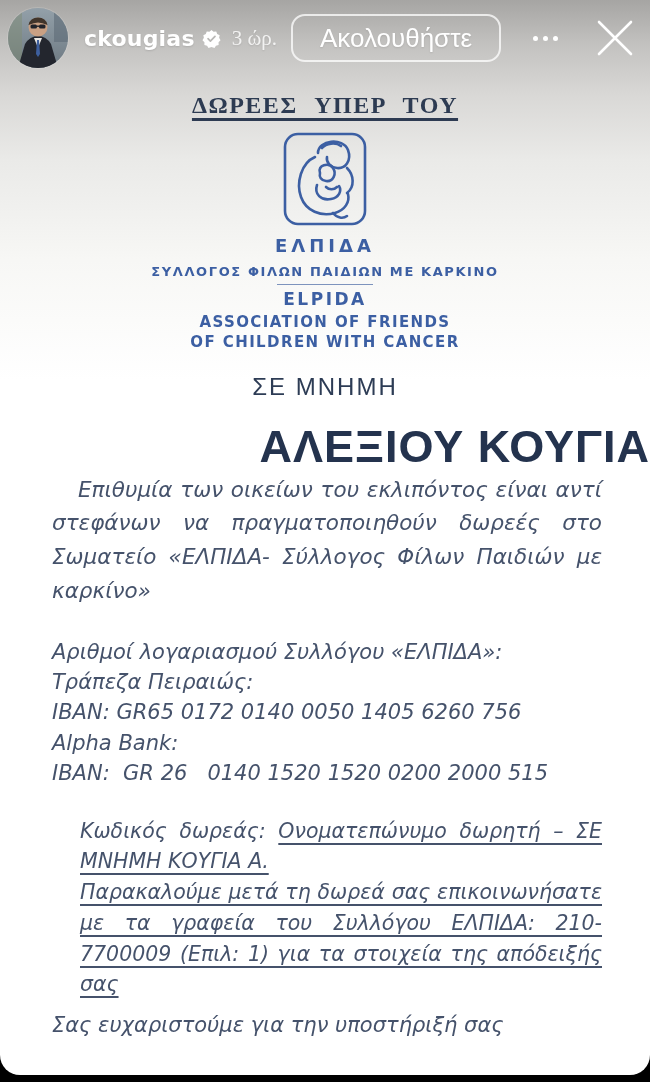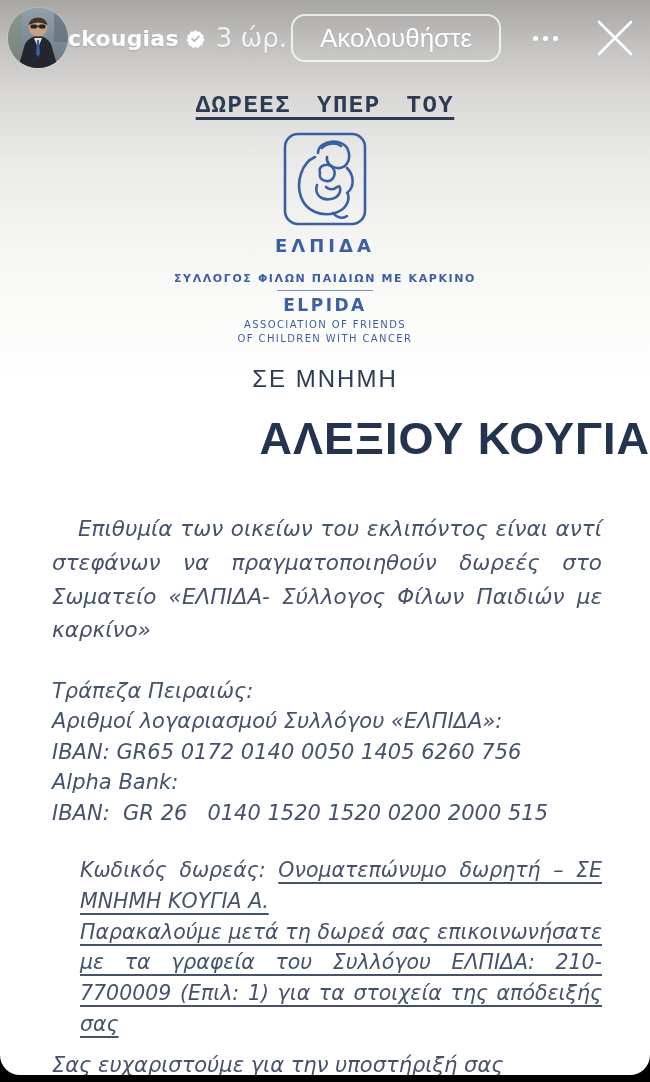--- a/index.html
+++ b/index.html
@@ -15,70 +15,71 @@
   
   .story-header {
     position:absolute; top:8px; left:8px; right:14px; height:60px;
     display:flex; align-items:center; z-index:5;
   }
   .avatar {
     width:60px; height:60px; border-radius:50%; overflow:hidden; flex:0 0 60px;
     cursor:pointer; box-shadow:0 0 0 1px rgba(255,255,255,0.15);
   }
   .username {
-    color:#fff; font-size:22px; font-weight:700;
+    margin-left:16px; color:#fff; font-size:22px; font-weight:700;
     letter-spacing:.2px; text-shadow:0 1px 2px rgba(0,0,0,0.12); cursor:pointer;
   }
   .verified { margin-left:7px; width:19px; height:19px; flex:0 0 19px; }
   .timestamp {
-    margin-left:11px; color:rgba(255,255,255,0.82); font-size:26px;
+    margin-left:11px; color:rgba(255,255,255,0.82); font-size:21px;
     text-shadow:0 1px 2px rgba(0,0,0,0.10);
+    font-family:Liberation Serif, serif;
   }
   .follow-btn {
     margin-left:auto; margin-right:30px;
     height:48px; padding:0 27px; display:flex; align-items:center;
     border:2px solid rgba(255,255,255,0.75); border-radius:14px;
     background:transparent; color:#fff; font-size:26px; font-weight:500;
     font-family:"Liberation Sans",sans-serif; cursor:pointer;
     text-shadow:0 1px 2px rgba(0,0,0,0.10);
   }
   .more-btn { display:flex; gap:5px; align-items:center; margin-right:34px; cursor:pointer; padding:8px 2px; }
   .more-btn i { width:5px; height:5px; border-radius:50%; background:#fff; display:block; }
   .close-btn { width:42px; height:42px; cursor:pointer; display:flex; align-items:center; justify-content:center; }
 
   
   .doc { position:absolute; top:0; left:0; width:100%; }
   .doc-title {
     margin-top:92px; text-align:center;
-    font-family:Liberation Mono, monospace;
+    font-family:Liberation Serif, serif;
     font-size:24px; font-weight:700; letter-spacing:1.5px; word-spacing:10px;
     color:#2d3b52; text-decoration:underline;
     text-decoration-thickness:2.5px; text-underline-offset:5px;
   }
   .logo-wrap { margin-top:12px; text-align:center; }
   .logo-name-gr { color:#3c5fa3; font-size:18px; font-weight:700; letter-spacing:4px; margin-top:3px; }
-  .logo-sub-gr  { color:#3c5fa3; font-size:11px;  font-weight:700; letter-spacing:1.6px; margin-top:16px; }
+  .logo-sub-gr  { color:#3c5fa3; font-size:13px;  font-weight:700; letter-spacing:1.6px; margin-top:8px; }
   .logo-divider { width:96px; height:1px; background:#7d93bd; margin:5px auto 4px; }
   .logo-name-en { color:#3c5fa3; font-size:17px; font-weight:700; letter-spacing:2.5px; }
-  .logo-sub-en  { color:#3c5fa3; font-size:10px;  font-weight:400; letter-spacing:1.4px; margin-top:3px; line-height:1.35; }
+  .logo-sub-en  { color:#3c5fa3; font-size:15px;  font-weight:700; letter-spacing:1.4px; margin-top:3px; line-height:1.35; }
 
   .in-memory {
     margin-top:20px; text-align:center; color:#2d3c55;
     font-family:"Liberation Sans",sans-serif;
     font-size:24px; letter-spacing:2px;
   }
   .deceased {
     margin-top:20px; text-align:right; color:#24334e;
     font-family:"Liberation Sans",sans-serif;
     font-size:45px; font-weight:700; letter-spacing:1px;
   }
 
   .body-text { padding:0 48px 0 52px; color:#45526b; font-style:italic; }
   .wish {
-    margin-top:47px; font-size:21.5px; line-height:1.57;
+    font-size:21.5px; line-height:1.57;
     text-align:justify; text-indent:26px;
   }
   .accounts { margin-top:29px; font-size:21px; line-height:1.45; }
   .accounts div { white-space:pre-wrap; }
   .donation { margin-top:27px; font-size:20.5px; line-height:1.5; text-align:justify;margin-left:28px; }
   .ul { text-decoration:underline; text-decoration-thickness:1.5px; text-underline-offset:5px; }
   .thanks { margin-top:13px; font-size:21px; }
 </style>
 </head>
 <body>
@@ -168,22 +169,22 @@
     </div>
 
     <div class="in-memory">ΣΕ ΜΝΗΜΗ</div>
 
     <div class="deceased">ΑΛΕΞΙΟΥ ΚΟΥΓΙΑ</div>
 
     <div class="body-text">
       <p class="wish">Επιθυμία των οικείων του εκλιπόντος είναι αντί στεφάνων να πραγματοποιηθούν δωρεές στο Σωματείο «ΕΛΠΙΔΑ- Σύλλογος Φίλων Παιδιών με καρκίνο»</p>
 
       <div class="accounts">
+        <div>Αριθμοί λογαριασμού Συλλόγου «ΕΛΠΙΔΑ»:</div>
         <div>Τράπεζα Πειραιώς:</div>
-        <div>Αριθμοί λογαριασμού Συλλόγου «ΕΛΠΙΔΑ»:</div>
         <div>IBAN: GR65 0172 0140 0050 1405 6260 756</div>
         <div>Alpha Bank:</div>
         <div>IBAN:  GR 26   0140 1520 1520 0200 2000 515</div>
       </div>
 
       <p class="donation">
         <span>Κωδικός δωρεάς: </span><span class="ul">Ονοματεπώνυμο δωρητή –  ΣΕ ΜΝΗΜΗ ΚΟΥΓΙΑ Α.</span><br>
         <span class="ul">Παρακαλούμε μετά τη δωρεά σας επικοινωνήσατε με τα γραφεία του Συλλόγου ΕΛΠΙΔΑ: 210-7700009 (Επιλ: 1) για τα στοιχεία της απόδειξής σας</span>
       </p>
 

